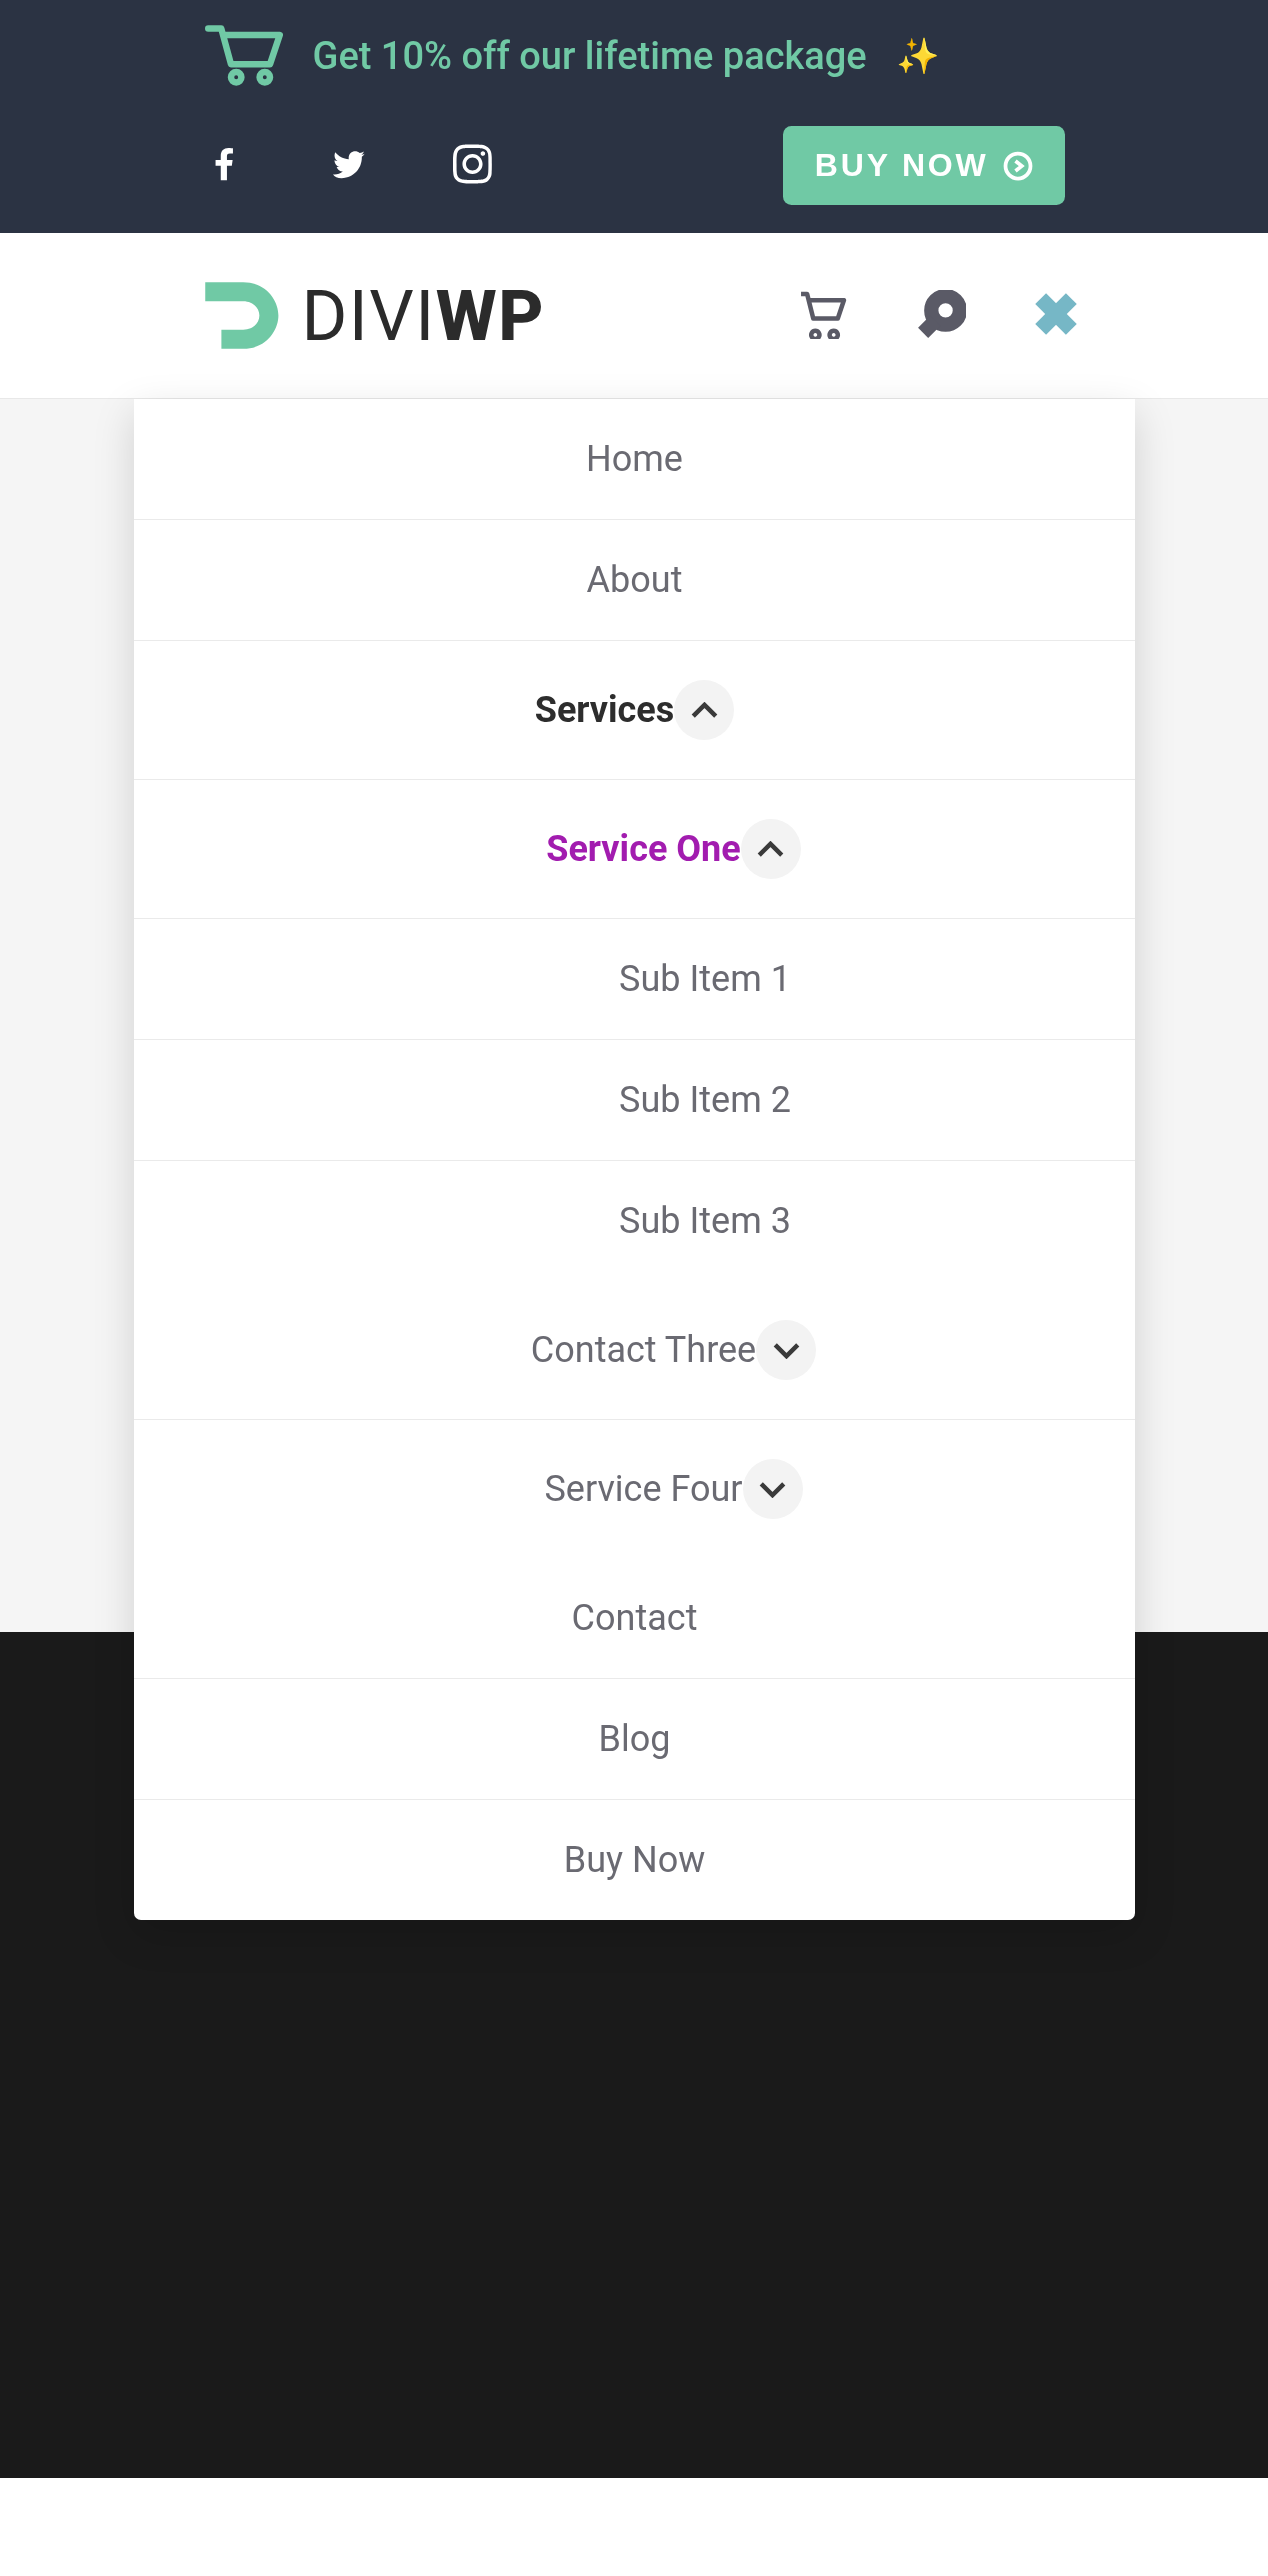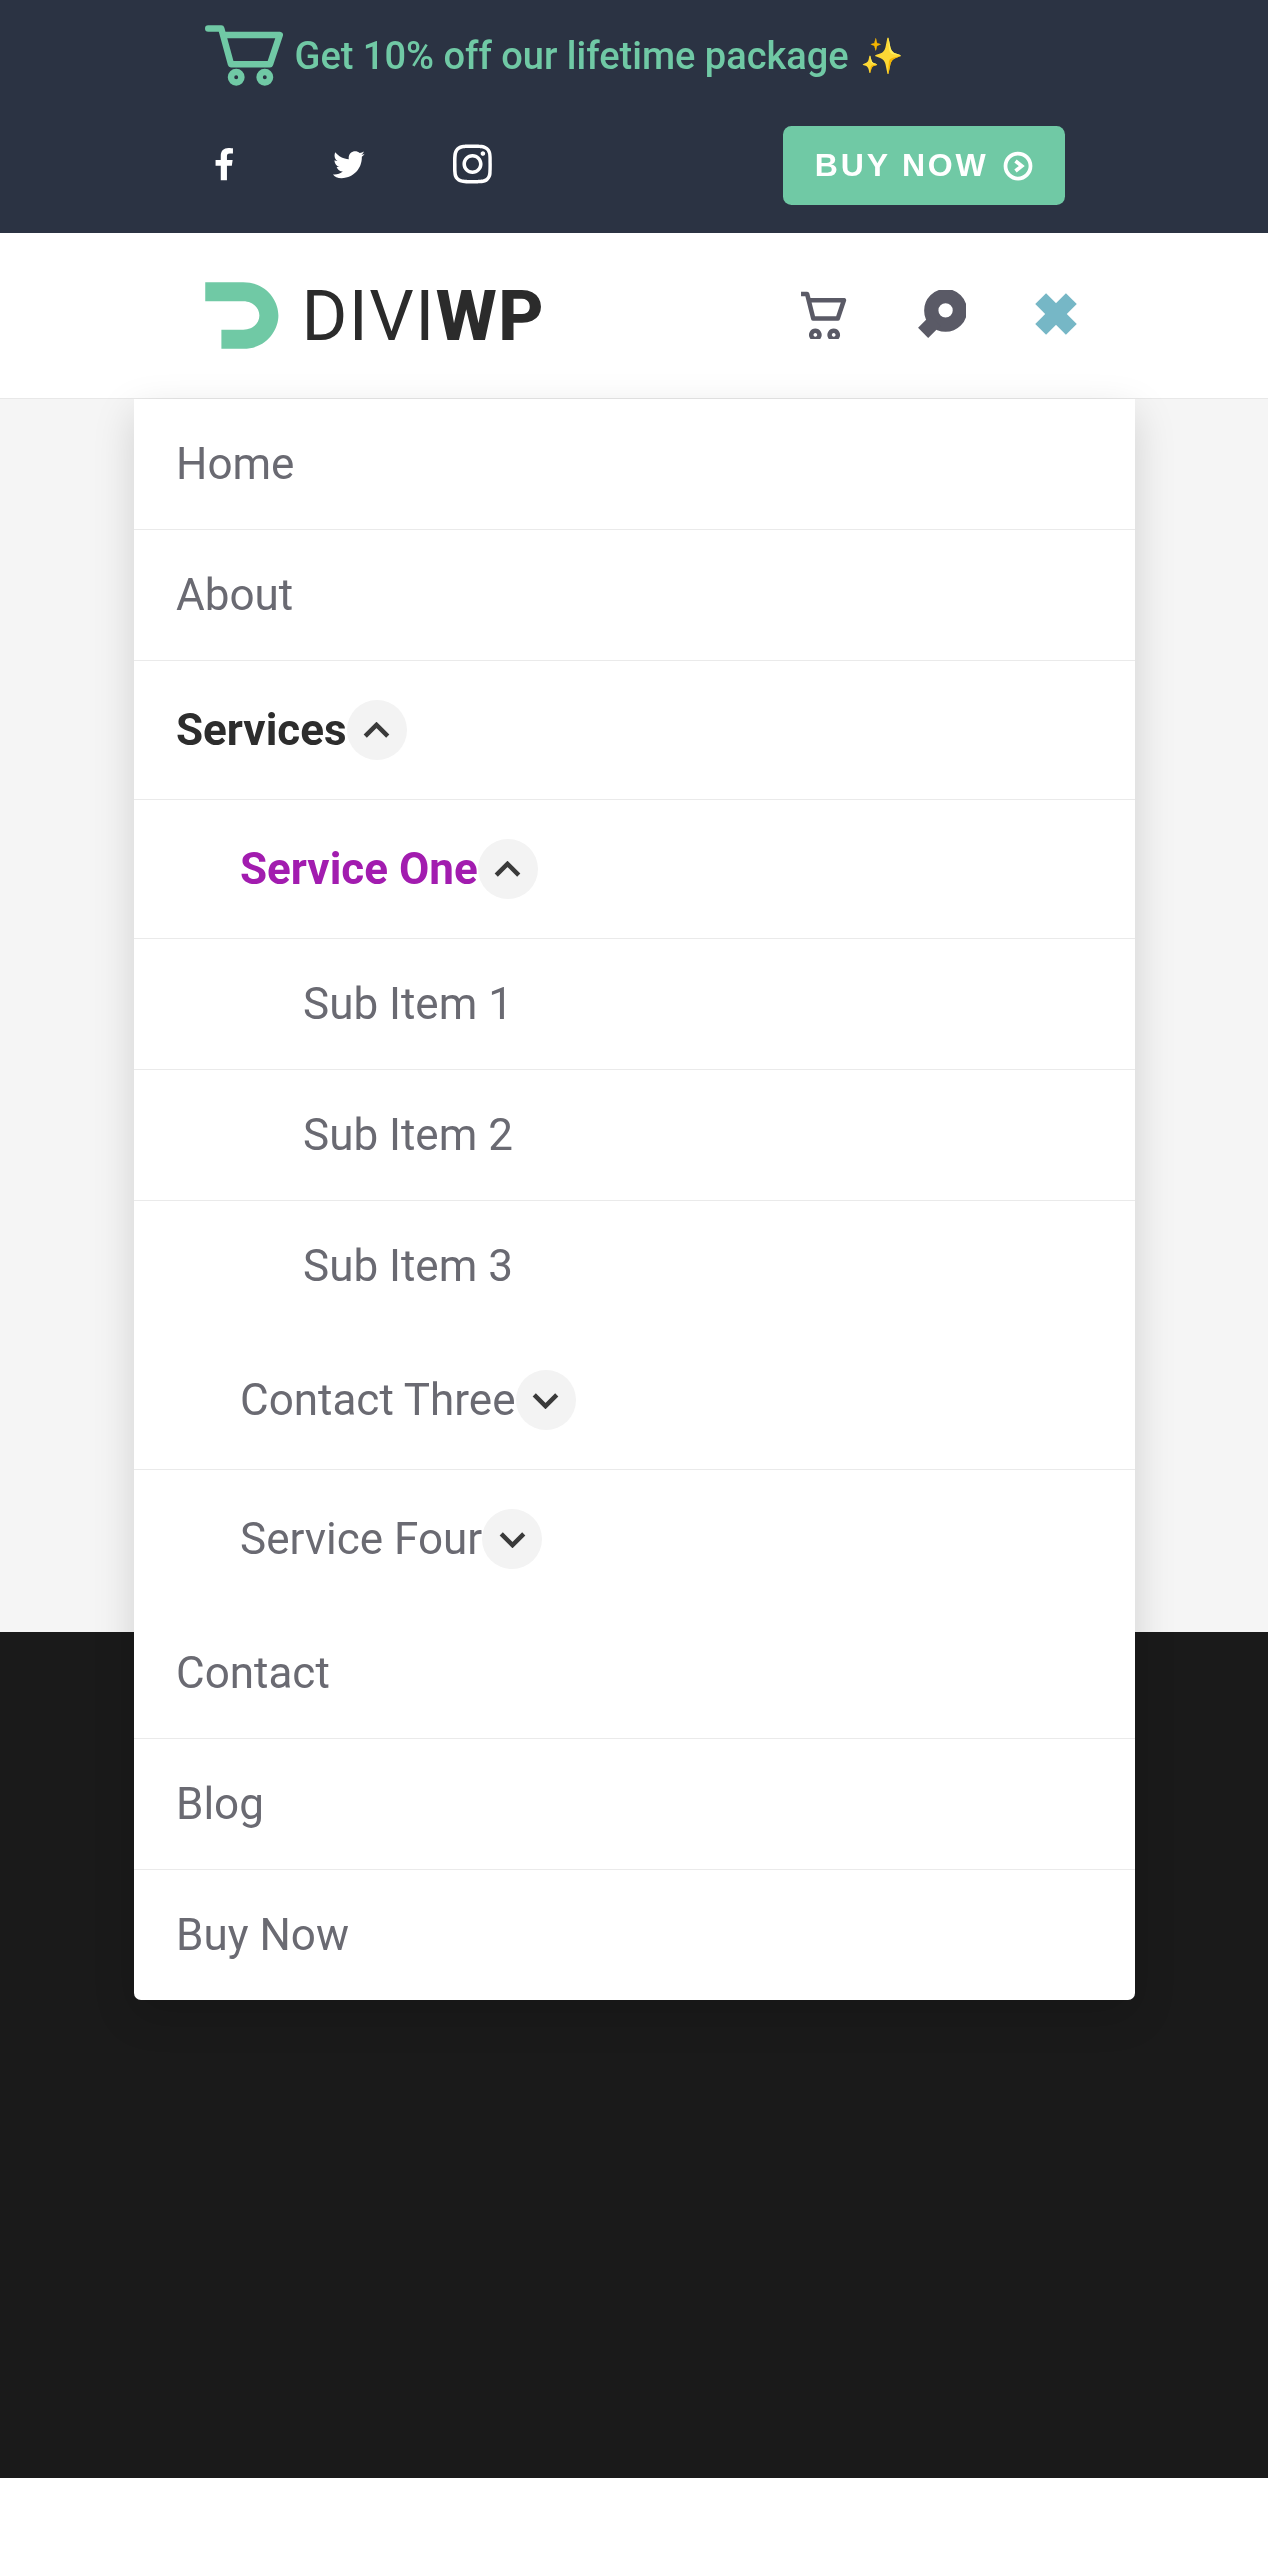--- a/index.html
+++ b/index.html
@@ -17,21 +17,21 @@
       padding: 21px 0 28px 0;
     }
     .topbar-inner {
       max-width: 1128px;
       margin: 0 auto;
       padding: 0 134px;
     }
     .promo-row {
       display: flex;
       align-items: center;
-      gap: 12px;
+      gap: 30px;
       margin-bottom: 35px;
       text-align: center;
     }
     .promo-text {
       color: #70C9A5;
       font-size: 38px;
       font-weight: 500;
     }
     .sparkle {
       font-size: 35px;
@@ -154,24 +154,24 @@
       left: 134px;
       right: 134px;
       background: #fff;
       border-radius: 0 0 7px 7px;
       box-shadow: 0 14px 42px rgba(0,0,0,0.15);
       z-index: 10;
     }
     .menu-item {
       display: flex;
       align-items: center;
-      justify-content: flex-start;
-      padding: 39px 42px;
+      justify-content: center;
+      padding: 39px 28px;
       border-bottom: 0.7px solid #eaeaea;
-      font-size: 44px;
+      font-size: 36px;
       color: #6a6a72;
       cursor: pointer;
     }
     .menu-item.active {
       color: #2d2d2d;
       font-weight: 700;
     }
     .menu-item:last-child {
       border-bottom: none;
     }

